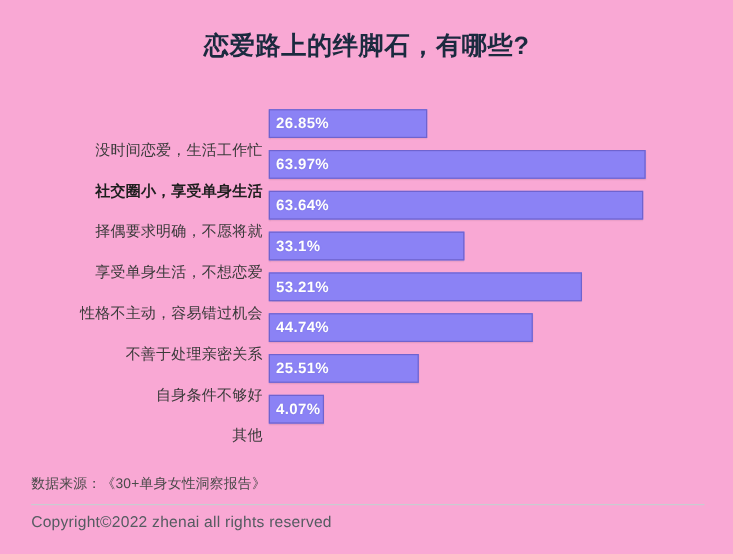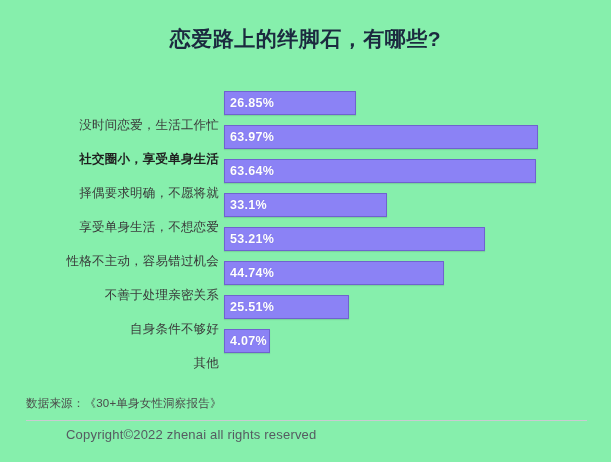--- a/index.html
+++ b/index.html
@@ -14,21 +14,21 @@
     font-family: "Liberation Sans", "DejaVu Sans", sans-serif;
     position: relative;
     color: #333;
   }
 
   #chart-card {
     position: absolute;
     left: 0; top: 0;
     width: 611px;
     height: 462px;
-    background: #86efac;
+    background: #f9a8d4;
     box-sizing: border-box;
   }
 
   
   #chart-title {
     position: absolute;
     left: 0;
     top: 24px;
     width: 611px;
     text-align: center;
@@ -127,21 +127,20 @@
   }
 
   #copyright-note {
     position: absolute;
     left: 26px;
     top: 427px;
     font-size: 13px;
     color: #555b61;
     letter-spacing: 0.2px;
     white-space: nowrap;
-    margin-left: 40px;
   }
 </style>
 </head>
 <body>
 
 <div id="chart-card">
 
   <div id="chart-title">恋爱路上的绊脚石，有哪些?</div>
 
   <div id="plot-area">

